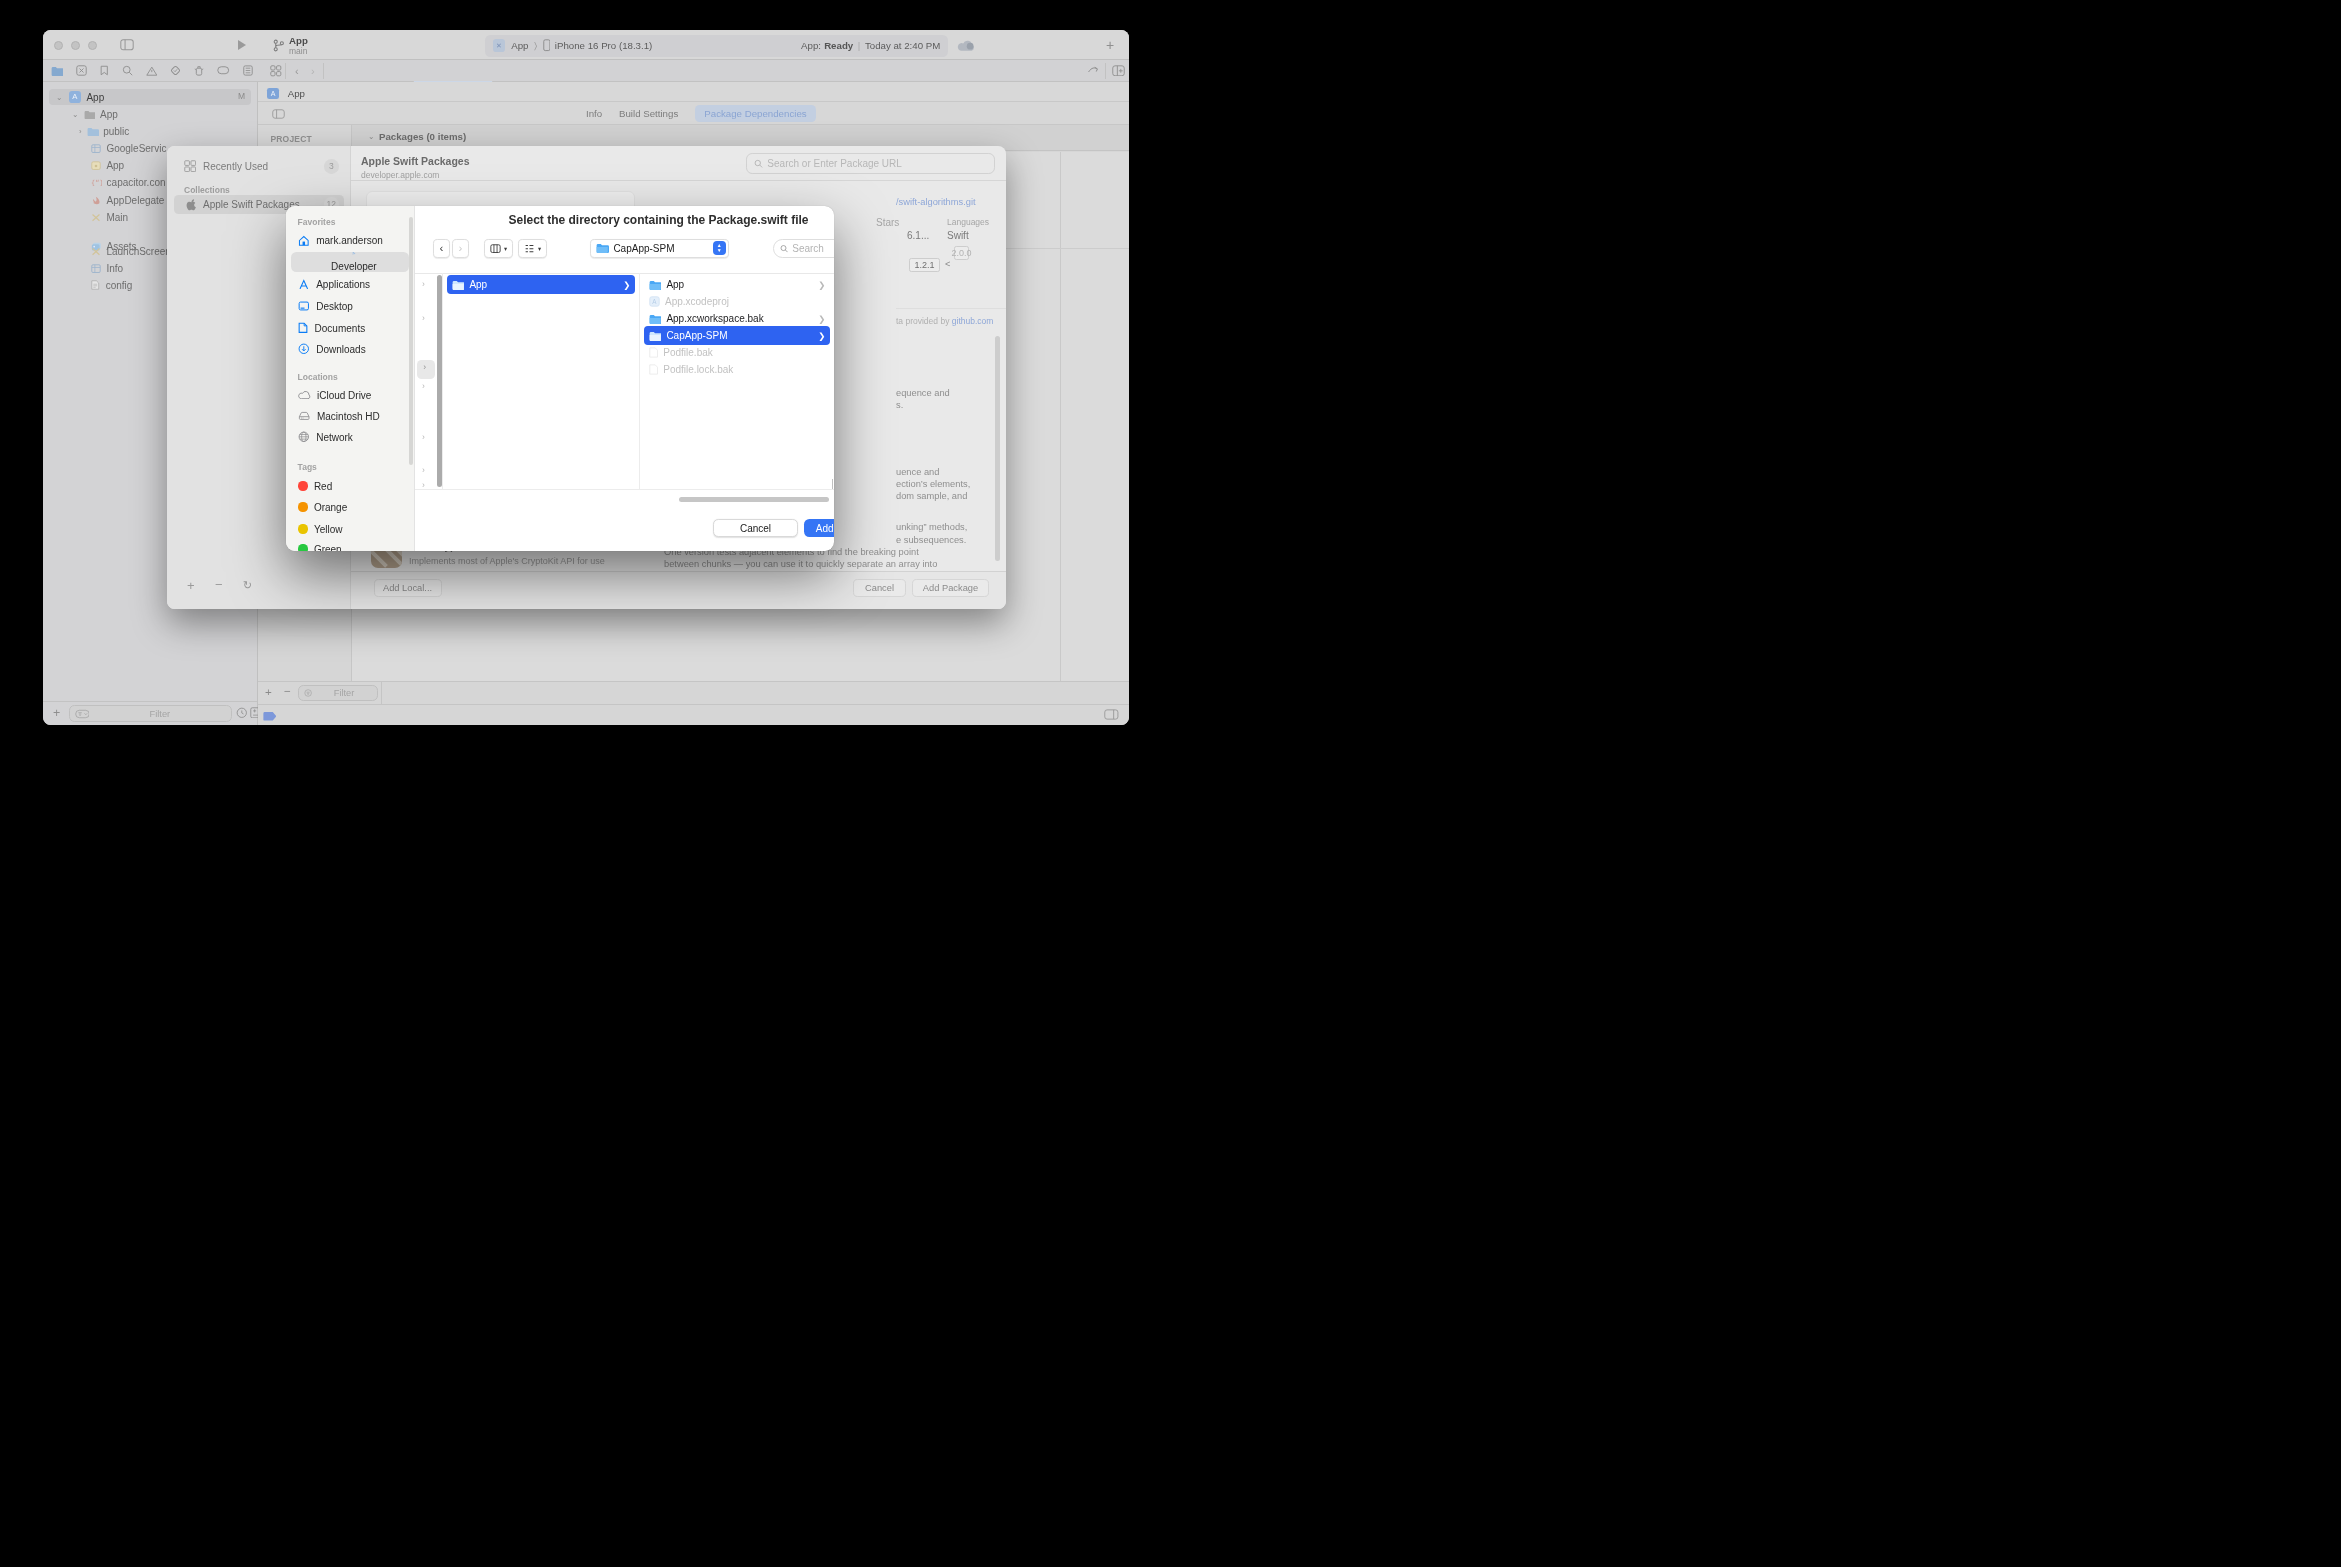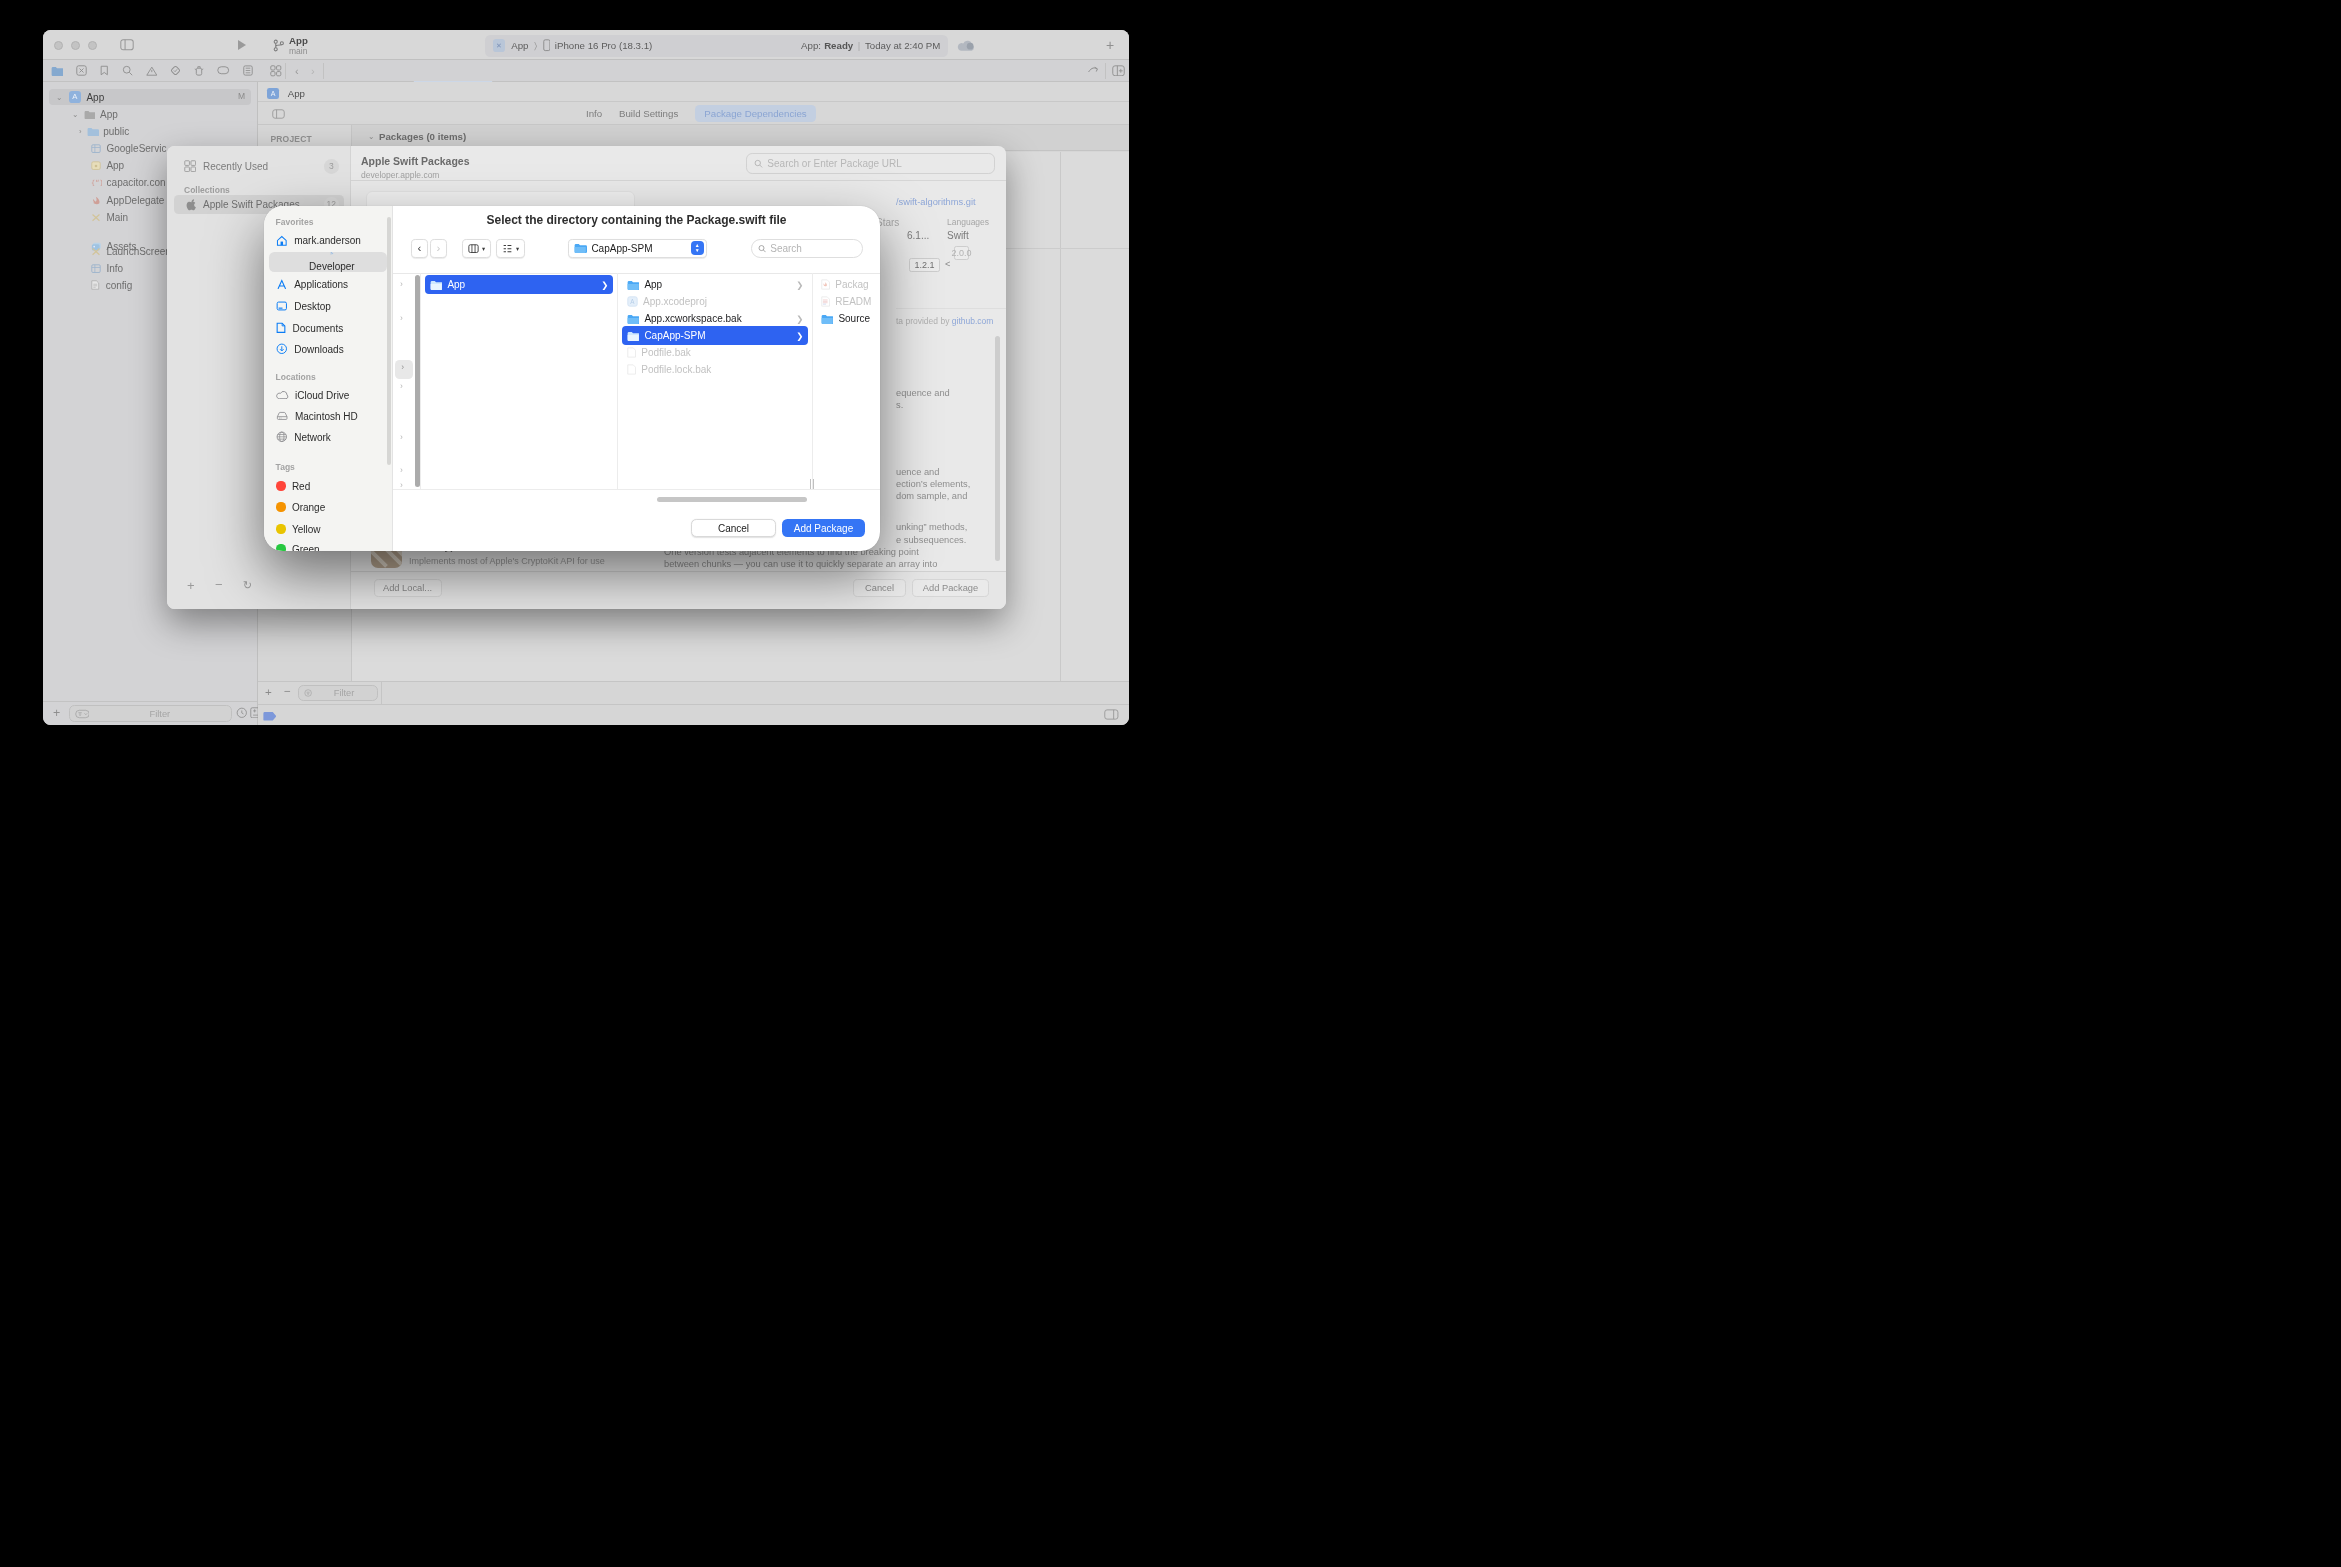--- a/index.html
+++ b/index.html
@@ -54,21 +54,21 @@
   .dB-search input::placeholder { color:#b7b7b7; }
   .frag { position:absolute; font-size:9.3px; color:#8f8f8f; white-space:nowrap; }
   .vbox { position:absolute; height:14px; border:0.8px solid #cdcdcd; border-radius:2.3px; font-size:9px;
     display:flex; align-items:center; justify-content:center; background:#ececec; }
   .dB-btn { height:18px; border:0.8px solid #d6d6d6; border-radius:4.6px; background:#eaeaea; color:#8b8b8b;
     font-size:9.3px; display:flex; align-items:center; justify-content:center; padding:0 8.5px; }
   .dB-footer { left:184px; top:425px; width:655px; height:38px; background:#e6e6e6; border-top:0.8px solid #d2d2d2;
     border-radius:0 0 7.7px 0; }
 
   
-  .picker { left:264px; top:206px; width:616px; height:345px; background:#fff; border-radius:19px;
+  .picker { left:286px; top:206px; width:548px; height:345px; background:#fff; border-radius:9px;
     box-shadow:0 23px 54px rgba(0,0,0,.5), 0 0 0.8px rgba(0,0,0,.3); overflow:hidden; }
   .pk-side { left:0; top:0; width:129px; height:345px; background:#f4f4f2; border-right:0.8px solid #e3e3e3; }
   .pk-sec { position:absolute; font-size:8.5px; font-weight:bold; color:#a3a3a3; left:11.6px; }
   .pk-item { position:absolute; left:5.4px; width:118px; height:20px; display:flex; align-items:center; gap:6.2px;
     padding-left:7px; font-size:10px; color:#2b2b2b; border-radius:5.4px; }
   .pk-item.sel { background:#dedede;flex-direction:column; }
   .dot { width:9.3px; height:9.3px; border-radius:50%; }
   .pk-title { left:129px; top:7px; width:487px; text-align:center; font-size:12px; font-weight:600; color:#2e2e2e; }
   .pk-btnw { position:absolute; top:33px; height:18.6px; background:#fff; border:0.8px solid #dedede; border-radius:4.6px;
     display:flex; align-items:center; justify-content:center; box-shadow:0 0.4px 0.8px rgba(0,0,0,.08); }

